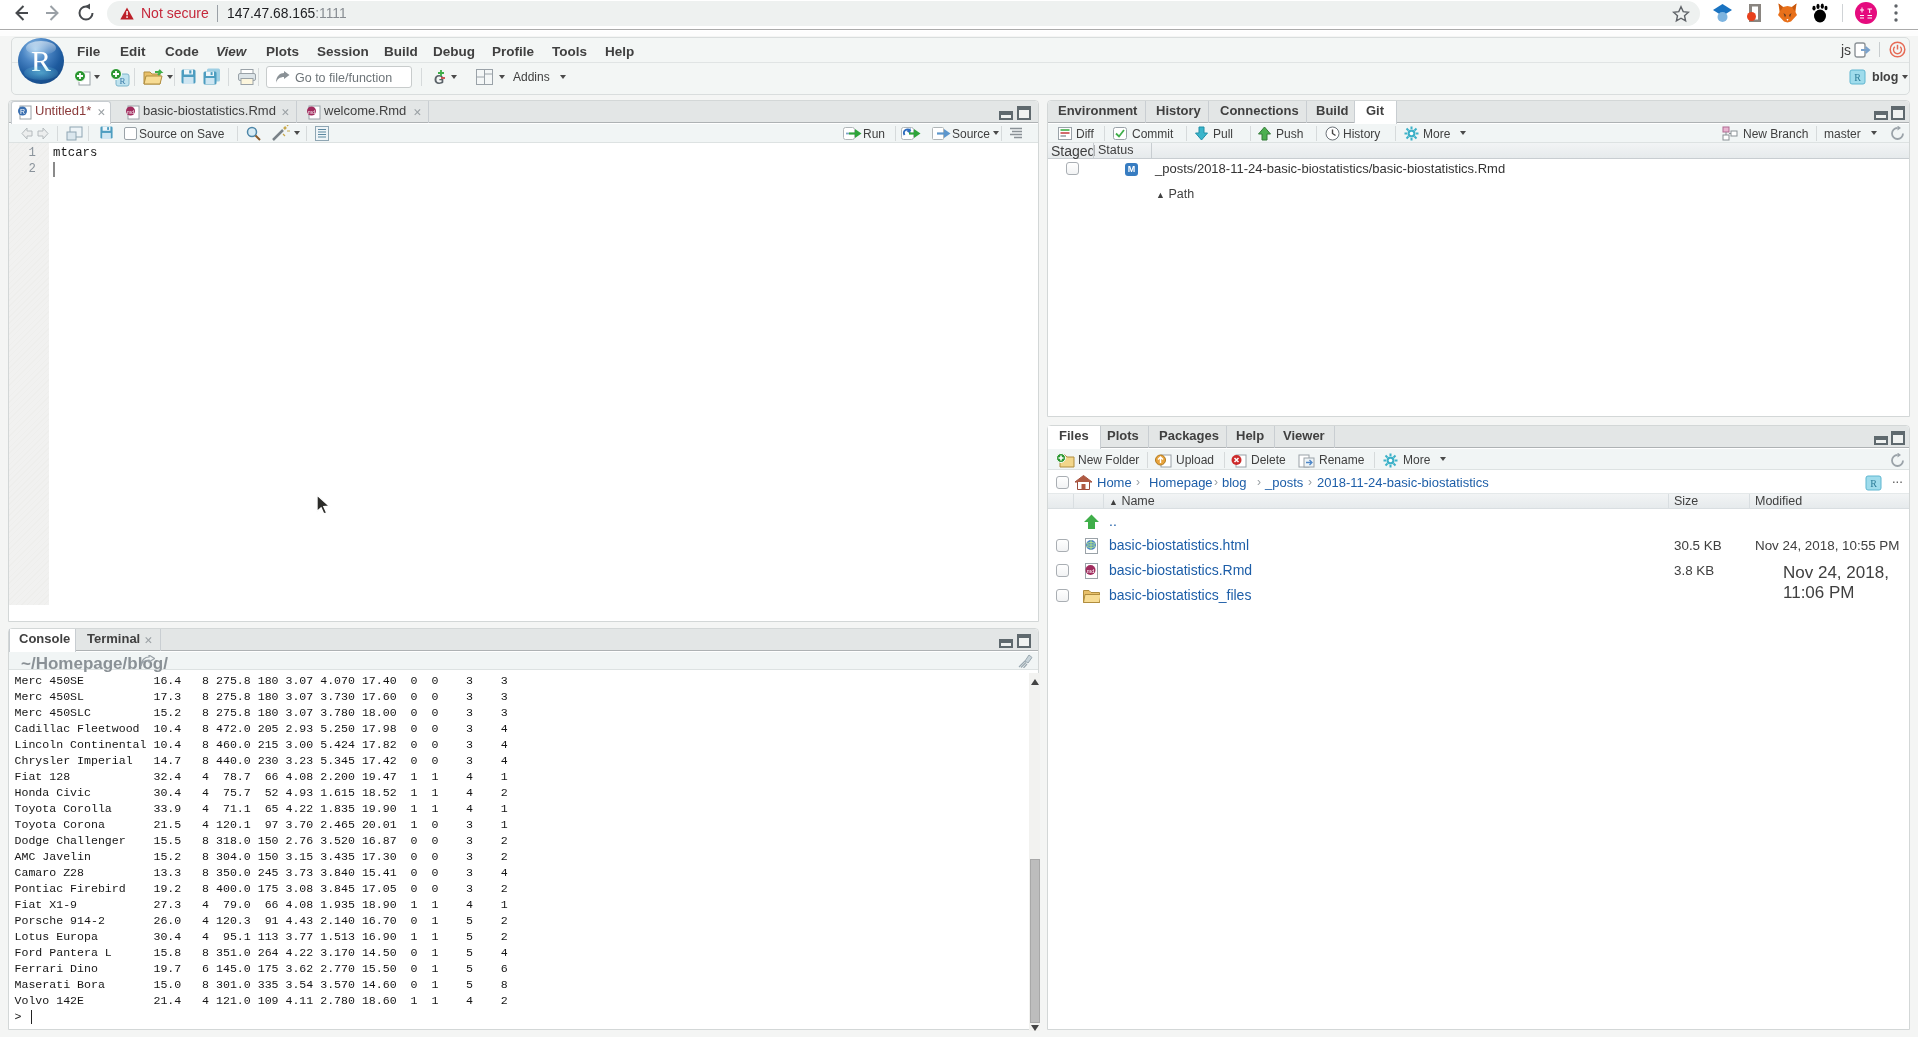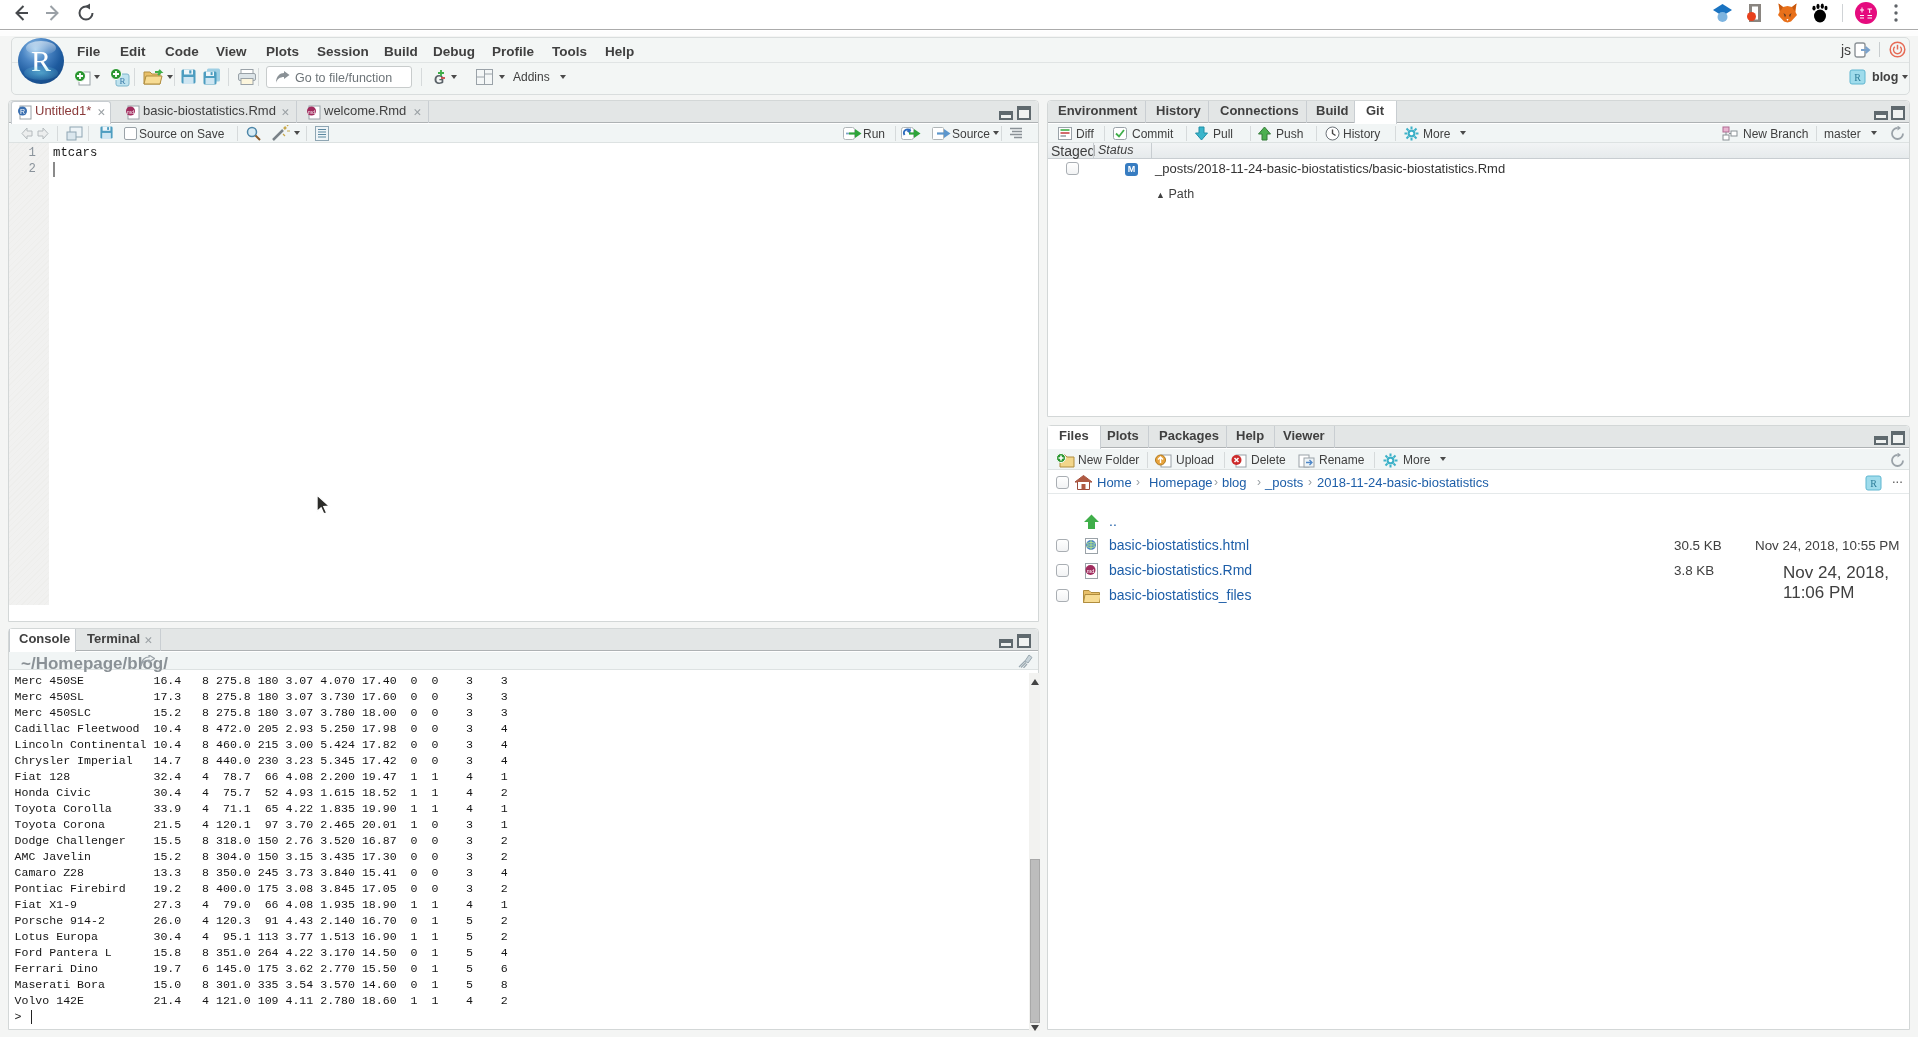--- a/index.html
+++ b/index.html
@@ -29,20 +29,34 @@
 
   <svg class="abs" style="left:43px;top:3px;" width="20" height="20" viewBox="0 0 20 20">
     <path d="M7.5 3 L14.5 10 L7.5 17 M14.5 10 L3 10" stroke="#9aa0a6" stroke-width="2" fill="none"></path>
   </svg>
 
   <svg class="abs" style="left:76px;top:3px;" width="20" height="20" viewBox="0 0 20 20">
     <path d="M16.5 10 A6.5 6.5 0 1 1 10 3.5 L14 3.5" stroke="#46494d" stroke-width="2" fill="none"></path>
     <path d="M14 0.5 L14 6.5 L9 3.5 Z" fill="#46494d"></path>
   </svg>
 
+  <div class="abs" style="left:107px;top:1px;width:1593px;height:25px;border-radius:13px;background:#eef1f0;">
+    <svg class="abs" style="left:13px;top:6px;" width="14" height="13" viewBox="0 0 14 13">
+      <path d="M7 0.5 L13.7 12.5 L0.3 12.5 Z" fill="#bc2029"></path>
+      <rect x="6.3" y="4" width="1.5" height="4.2" fill="#fff"></rect>
+        <rect x="6.3" y="9.3" width="1.5" height="1.6" fill="#fff"></rect>
+    </svg>
+    <span class="abs" style="left:34px;top:4px;font-size:14px;color:#c5283b;">Not secure</span>
+    <div class="abs" style="left:110px;top:4px;width:1px;height:17px;background:#9aa0a6;"></div>
+    <span class="abs" style="left:120px;top:5px;font-size:13.8px;color:#202124;">147.47.68.165<span style="color:#878c91">:1111</span></span>
+
+    <svg class="abs" style="left:1565px;top:4px;" width="18" height="18" viewBox="0 0 18 18">
+      <path d="M9 1.8 L11.2 6.6 L16.4 7.2 L12.5 10.7 L13.6 15.8 L9 13.2 L4.4 15.8 L5.5 10.7 L1.6 7.2 L6.8 6.6 Z" fill="none" stroke="#5f6368" stroke-width="1.4"></path>
+    </svg>
+  </div>
 
   <svg class="abs" style="left:1713px;top:4px;" width="19" height="19" viewBox="0 0 19 19">
     <path d="M9.5 0 L19 6 L9.5 12 L0 6 Z" fill="#1a73c1"></path>
     <circle cx="9.5" cy="13" r="5" fill="#7db4e0"></circle>
   </svg>
   <svg class="abs" style="left:1745px;top:3px;" width="20" height="20" viewBox="0 0 20 20">
     <path d="M4 1 L16 1 L16 19 L4 19 Z" fill="#8a8580"></path>
     <path d="M7 3.5 L13 3.5 L13 16.5 L7 16.5 Z" fill="#fff"></path>
     <circle cx="6.5" cy="13.5" r="4.5" fill="#e8401c"></circle>
   </svg>
@@ -82,21 +96,21 @@
 <div class="abs" style="left:18px;top:38px;width:46px;height:46px;border-radius:50%;
   background:radial-gradient(circle at 38% 25%, #9ec9ec 0%, #4a85c4 30%, #1d5a9e 60%, #123f74 100%);
   color:#fff;text-align:center;font-family:'Liberation Serif',serif;font-size:30px;line-height:46px;">R</div>
 <div class="abs" style="left:26px;top:41px;width:30px;height:14px;border-radius:50%;background:linear-gradient(rgba(255,255,255,0.55),rgba(255,255,255,0.05));"></div>
 <div class="abs" style="left:24px;top:66px;width:34px;height:14px;border-radius:50%;background:radial-gradient(rgba(120,220,235,0.5),rgba(120,220,235,0));"></div>
 
 <div class="abs" style="left:77px;top:44px;font-size:13.5px;font-weight:bold;color:#404040;">
   <span class="abs" style="left:0px;">File</span>
   <span class="abs" style="left:43px;">Edit</span>
   <span class="abs" style="left:88px;">Code</span>
-  <span class="abs" style="left:139px;">View</span>
+  <span class="abs" style="left:139px;font-style:italic;">View</span>
   <span class="abs" style="left:189px;">Plots</span>
   <span class="abs" style="left:240px;">Session</span>
   <span class="abs" style="left:307px;">Build</span>
   <span class="abs" style="left:356px;">Debug</span>
   <span class="abs" style="left:415px;">Profile</span>
   <span class="abs" style="left:475px;">Tools</span>
   <span class="abs" style="left:528px;">Help</span>
 </div>
 
 <span class="abs" style="left:1841px;top:42px;font-size:14px;color:#404040;">js</span>
@@ -413,21 +427,21 @@
   <span class="abs lbl" style="left:776px;top:26px;">master</span>
   <span class="caret abs" style="left:823px;top:30px;"></span>
   <svg class="abs" style="left:842px;top:25px;" width="15" height="15" viewBox="0 0 15 15">
     <path d="M13 7.5 A5.5 5.5 0 1 1 7.5 2" stroke="#9aa2a8" stroke-width="1.8" fill="none"></path>
     <path d="M7.5 -0.5 L7.5 4.5 L11 2 Z" fill="#9aa2a8"></path>
   </svg>
 
   <div class="abs" style="left:0;top:42px;width:861px;height:16px;background:linear-gradient(#f2f4f5,#e6eaec);border-bottom:1px solid #c8cdd1;">
     <span class="abs" style="left:3px;top:0px;font-size:14px;color:#404040;">Staged</span>
     <div class="abs" style="left:45px;top:0;width:1px;height:16px;background:#c8cdd1;"></div>
-    <span class="abs" style="left:50px;top:0px;font-size:12.5px;color:#404040;font-style:italic;">Status</span>
+    <span class="abs" style="left:50px;top:0px;font-size:12.5px;color:#404040;">Status</span>
     <div class="abs" style="left:103px;top:0;width:1px;height:16px;background:#c8cdd1;"></div>
     <span class="abs" style="left:108px;top:0px;font-size:12.5px;color:#404040;margin-top:44px;"><span style="font-size:9px;">▲</span> Path</span>
   </div>
 
   <div class="cbx" style="left:18px;top:61px;"></div>
   <div class="abs" style="left:77px;top:62px;width:13px;height:13px;border-radius:3px;background:#377cc1;color:#fff;font-size:9px;font-weight:bold;text-align:center;line-height:13px;">M</div>
   <span class="abs" style="left:107px;top:60px;font-size:13px;color:#333;">_posts/2018-11-24-basic-biostatistics/basic-biostatistics.Rmd</span>
 </div>
 
 <div class="abs" style="left:1047px;top:425px;width:863px;height:605px;border:1px solid #d3d7d7;border-radius:4px 4px 0 0;background:#fff;">
@@ -502,20 +516,29 @@
   <span class="abs" style="left:209px;top:49px;font-size:12px;color:#9aa0a4;">›</span>
   <span class="abs link" style="left:217px;top:49px;font-size:13px;">_posts</span>
   <span class="abs" style="left:260px;top:49px;font-size:12px;color:#9aa0a4;">›</span>
   <span class="abs link" style="left:269px;top:49px;font-size:13px;">2018-11-24-basic-biostatistics</span>
   <svg class="abs" style="left:817px;top:49px;" width="17" height="16" viewBox="0 0 17 16">
     <rect x="1" y="1" width="15" height="14" rx="2" fill="#9fdcec" stroke="#5fb6d0"></rect>
     <text x="8.5" y="12" font-size="10" fill="#2d7d99" text-anchor="middle" font-family="Liberation Serif">R</text>
   </svg>
   <span class="abs" style="left:844px;top:45px;font-size:13px;color:#555;">...</span>
 
+  <div class="abs" style="left:0;top:68px;width:861px;height:15px;background:linear-gradient(#f2f4f5,#e6eaec);border-bottom:1px solid #d9dee1;">
+    <div class="abs" style="left:25px;top:0;width:1px;height:15px;background:#d9dee1;"></div>
+    <div class="abs" style="left:55px;top:0;width:1px;height:15px;background:#d9dee1;"></div>
+    <span class="abs" style="left:61px;top:0px;font-size:12.5px;color:#404040;"><span style="font-size:9px;">▲</span> Name</span>
+    <div class="abs" style="left:620px;top:0;width:1px;height:15px;background:#d9dee1;"></div>
+    <span class="abs" style="left:626px;top:0px;font-size:12.5px;color:#404040;">Size</span>
+    <div class="abs" style="left:701px;top:0;width:1px;height:15px;background:#d9dee1;"></div>
+    <span class="abs" style="left:707px;top:0px;font-size:12.5px;color:#404040;">Modified</span>
+  </div>
 
   <svg class="abs" style="left:36px;top:88px;" width="15" height="16" viewBox="0 0 15 16">
     <path d="M4 15 L11 15 L11 8 L15 8 L7.5 0.5 L0 8 L4 8 Z" fill="#3fae49"></path>
   </svg>
   <span class="abs link" style="left:61px;top:87px;font-size:14px;">..</span>
 
   <div class="cbx" style="left:8px;top:113px;"></div>
   <svg class="abs" style="left:36px;top:112px;" width="15" height="16" viewBox="0 0 15 16">
     <rect x="1.5" y="0.5" width="12" height="15" fill="#fff" stroke="#9aa2a8"></rect>
     <circle cx="7" cy="7" r="5" fill="#4d86c8"></circle>

